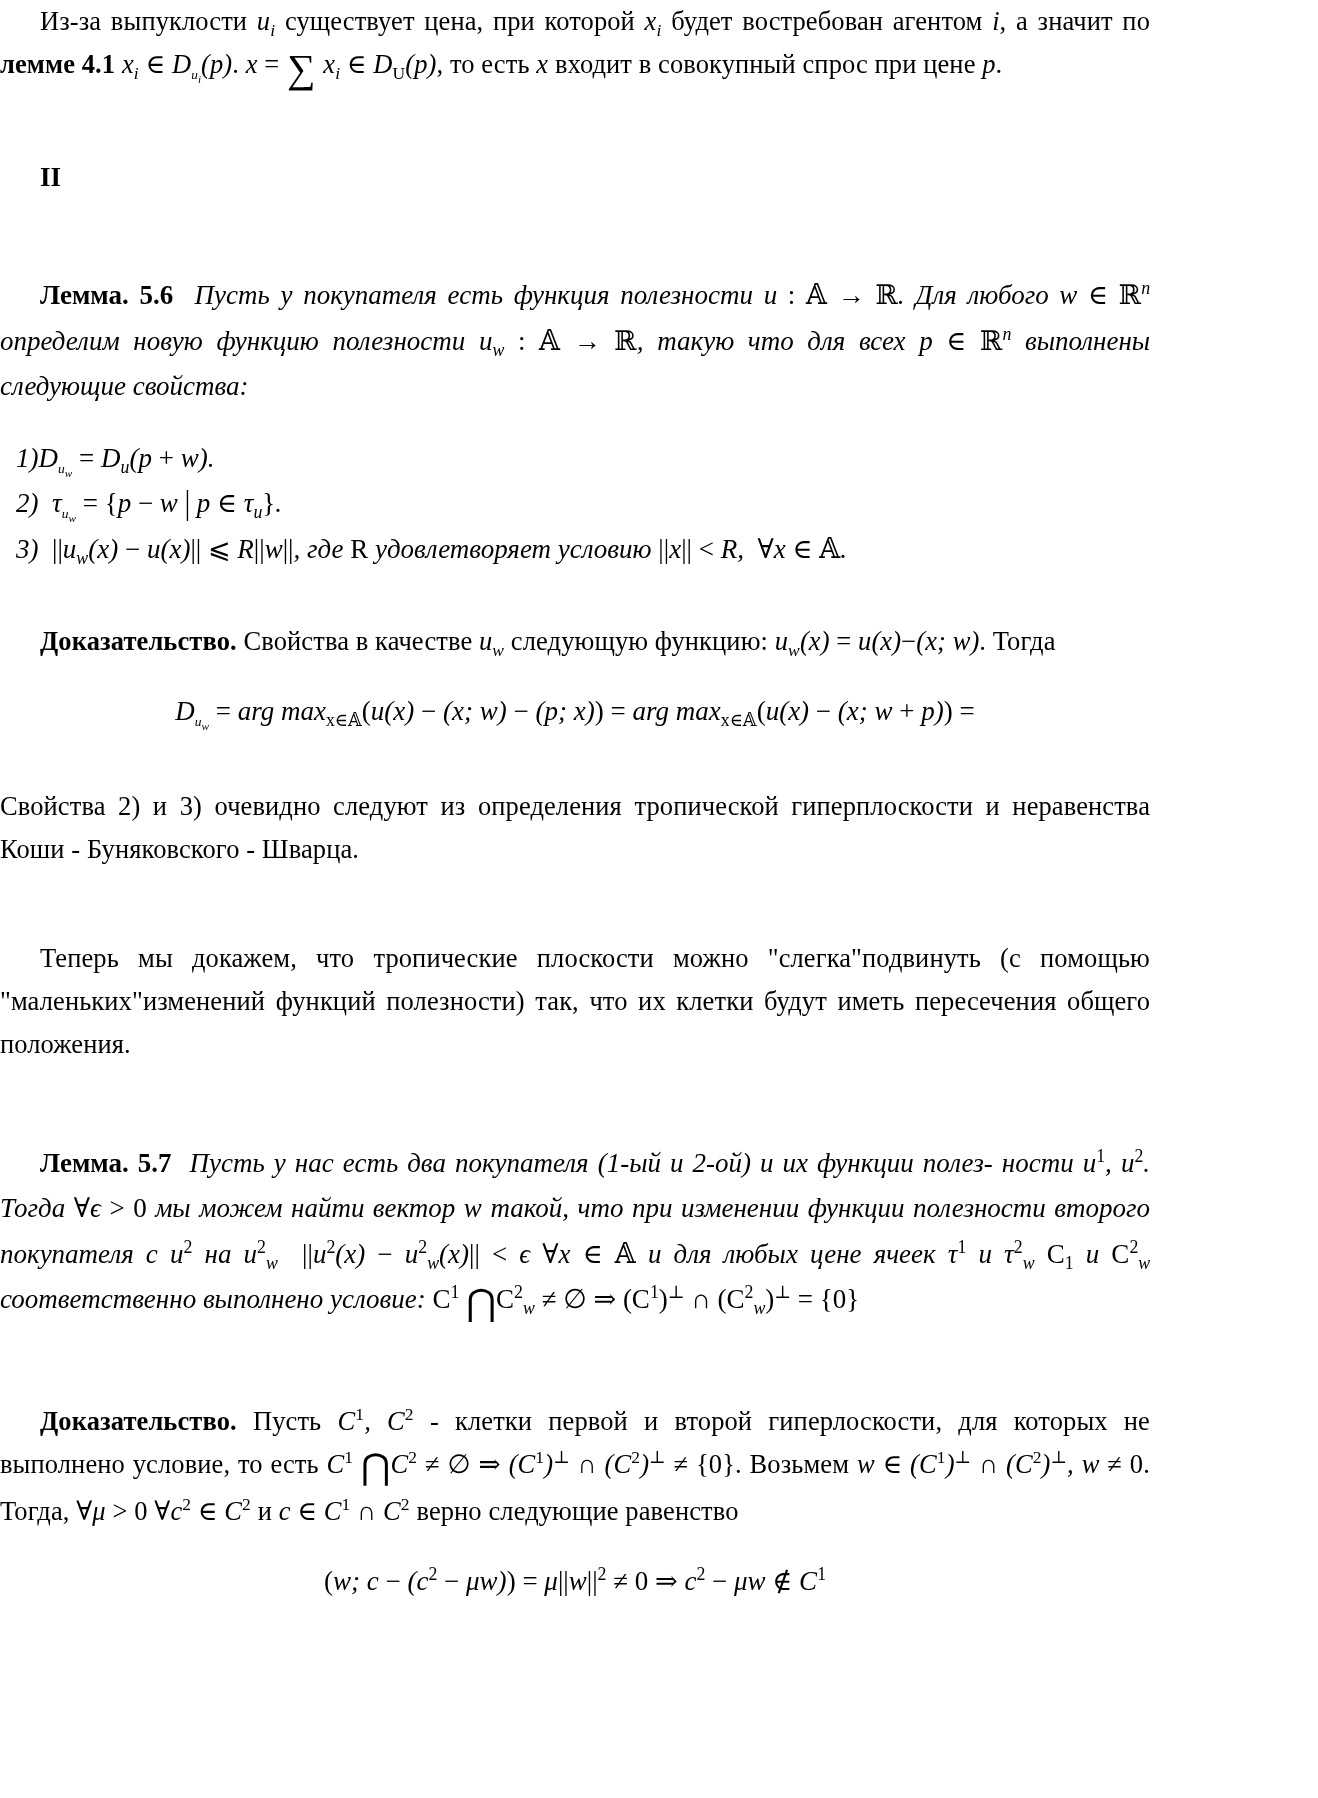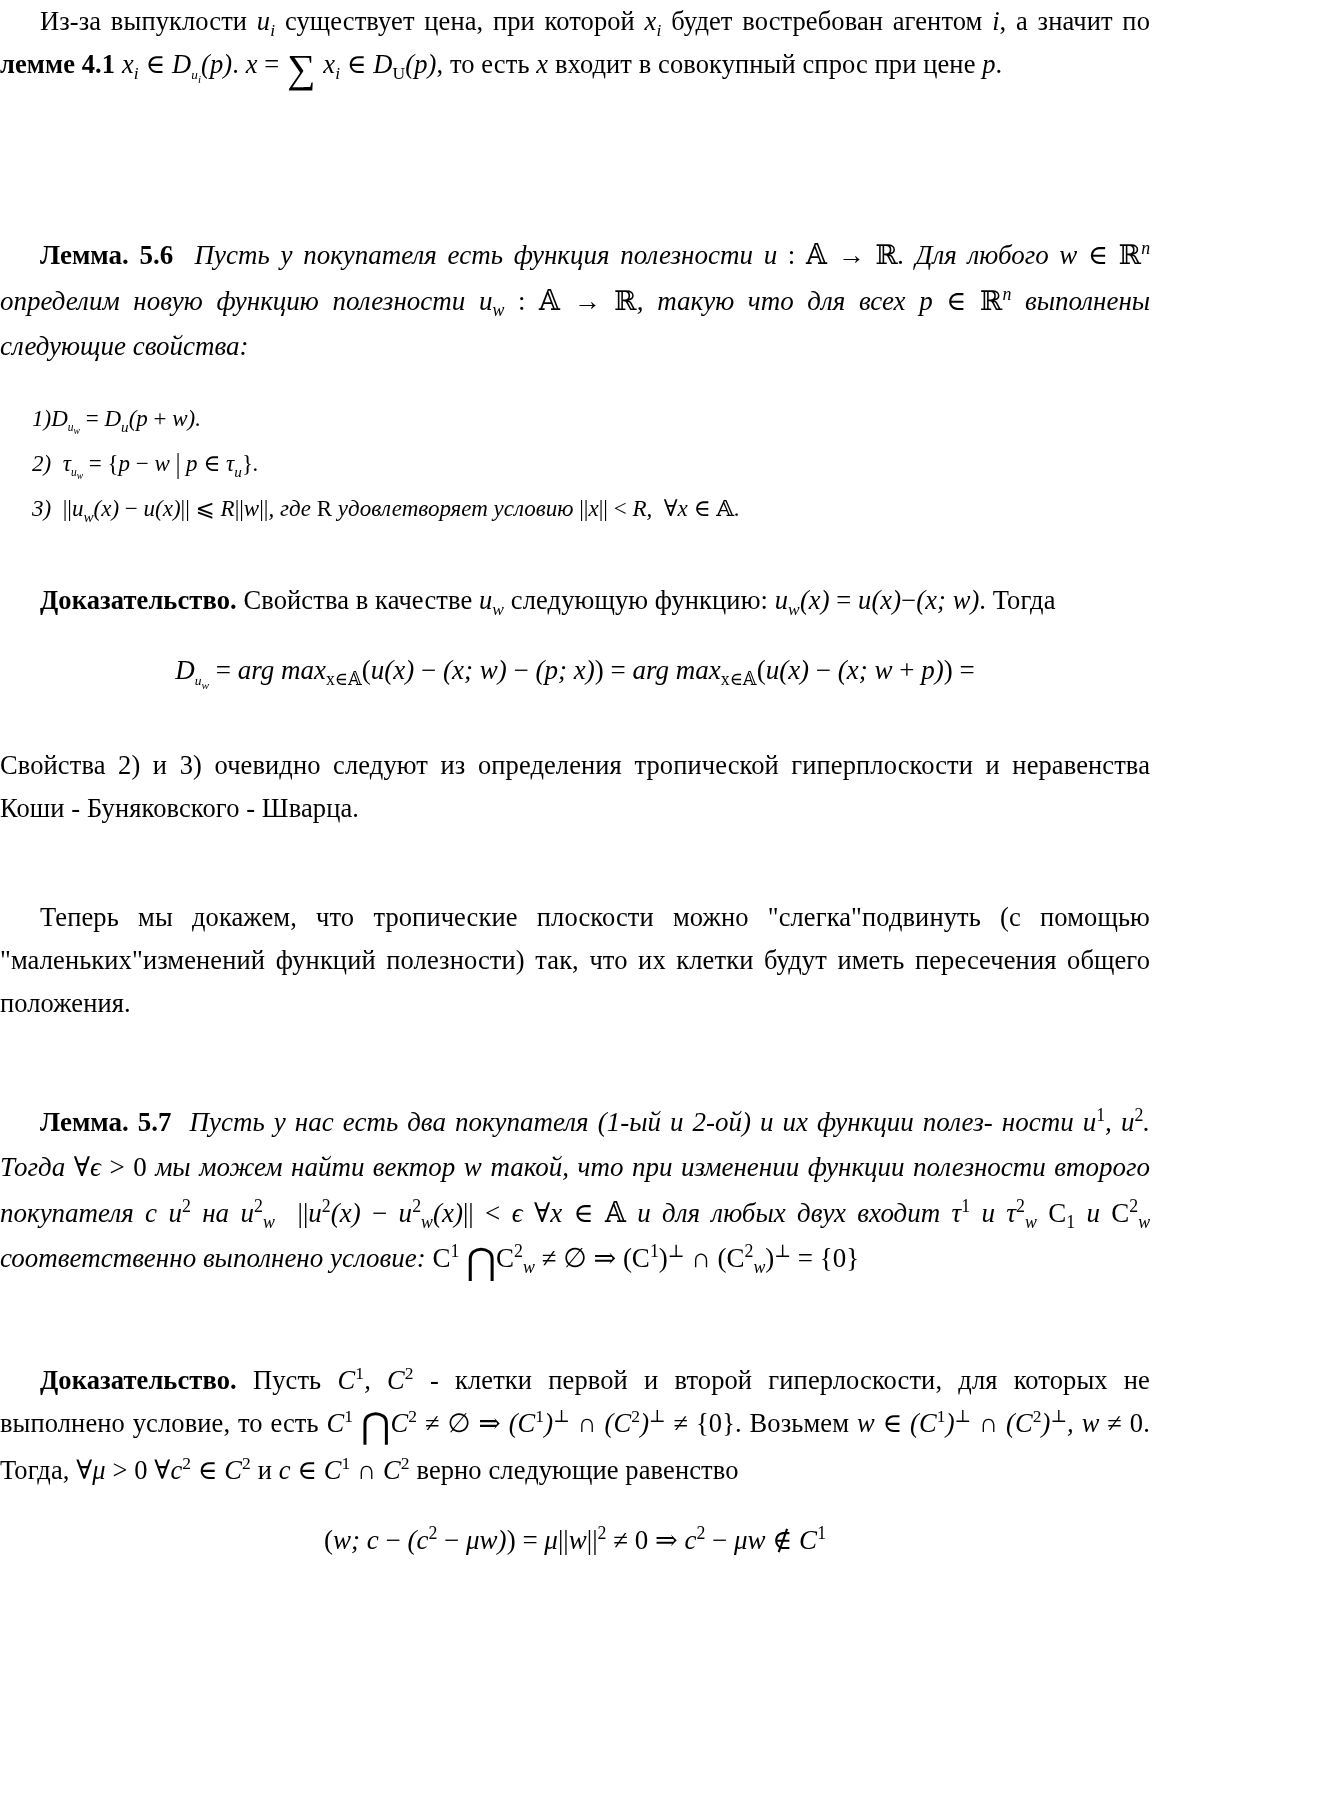--- a/index.html
+++ b/index.html
@@ -94,24 +94,24 @@
     font-style: normal;
     vertical-align: -0.18em;
   }
   .bigsum {
     font-size: 1.5em;
     font-style: normal;
     vertical-align: -0.22em;
     padding: 0 1px;
   }
   .numlist-item {
-    font-size: 23px;
+    font-size: 27px;
     line-height: 45px;
     font-style: italic;
-    margin-left: 32px;
+    margin-left: 16px;
   }
   .lemma-body {
     font-style: italic;
     font-size: 27px;
     line-height: 45px;
     text-align: justify;
   }
   .lemma-body .mr { font-style: normal; }
   .tall-paren {
     font-style: normal;
@@ -137,20 +137,21 @@
       <span class="m">x<sub class="ms">i</sub> <span class="mr">∈</span> D<sub class="msub2">u<sub>i</sub></sub>(p)</span>.
       <span class="m">x <span class="mr">=</span> <span class="bigsum">∑</span> x<sub class="ms">i</sub> <span class="mr">∈</span> D<sub class="mrs">U</sub>(p)</span>,
       <span>то есть</span>
       <span class="m">x</span>
       <span>входит в совокупный спрос при цене</span>
       <span class="m">p</span>.
     </p>
 
     <div class="spacer-lg"></div>
 
+    <div class="section-num">II</div>
 
 
     <div class="spacer-md"></div>
 
     <p class="lemma-body indent">
       <span class="lemma-head mr">Лемма. 5.6</span>&nbsp;
       <span>Пусть у покупателя есть функция полезности</span>
       <span class="m">u <span class="mr">:</span> <span class="bb">𝔸</span> <span class="mr">→</span> <span class="bb">ℝ</span></span>.
       <span>Для любого</span>
       <span class="m">w <span class="mr">∈</span> <span class="bb">ℝ</span><sup class="ms">n</sup></span>
@@ -215,21 +216,21 @@
       <span class="m">u<sup class="mrs">1</sup>, u<sup class="mrs">2</sup></span>.
       <span>Тогда</span>
       <span class="m"><span class="mr">∀</span>ϵ <span class="mr">&gt;</span> <span class="mr">0</span></span>
       <span>мы можем найти вектор</span>
       <span class="m">w</span>
       <span>такой, что при изменении функции полезности второго покупателя с</span>
       <span class="m">u<sup class="mrs">2</sup></span>
       <span>на</span>
       <span class="m">u<sup class="mrs">2</sup><sub class="ms">w</sub></span>&nbsp;
       <span class="m"><span class="mr">||</span>u<sup class="mrs">2</sup>(x) <span class="mr">−</span> u<sup class="mrs">2</sup><sub class="ms">w</sub>(x)<span class="mr">||</span> <span class="mr">&lt;</span> ϵ <span class="mr">∀</span>x <span class="mr">∈</span> <span class="bb">𝔸</span></span>
-      <span>и для любых двух входит</span>
+      <span>и для любых цене ячеек</span>
       <span class="m">τ<sup class="mrs">1</sup></span> и
       <span class="m">τ<sup class="mrs">2</sup><sub class="ms">w</sub></span>
       <span class="m mr">C<sub class="mrs">1</sub></span> и
       <span class="m mr">C<sup class="mrs">2</sup><sub class="ms">w</sub></span>
       <span>соответственно выполнено условие:</span>
       <span class="m mr">C<sup class="mrs">1</sup> <span class="biglim">⋂</span>C<sup class="mrs">2</sup><sub class="ms">w</sub> ≠ ∅ ⇒</span>
       <span class="m mr">(C<sup class="mrs">1</sup>)<sup class="mrs">⊥</sup> ∩ (C<sup class="mrs">2</sup><sub class="ms">w</sub>)<sup class="mrs">⊥</sup> = {0}</span>
     </p>
 
     <div class="spacer-md"></div>

